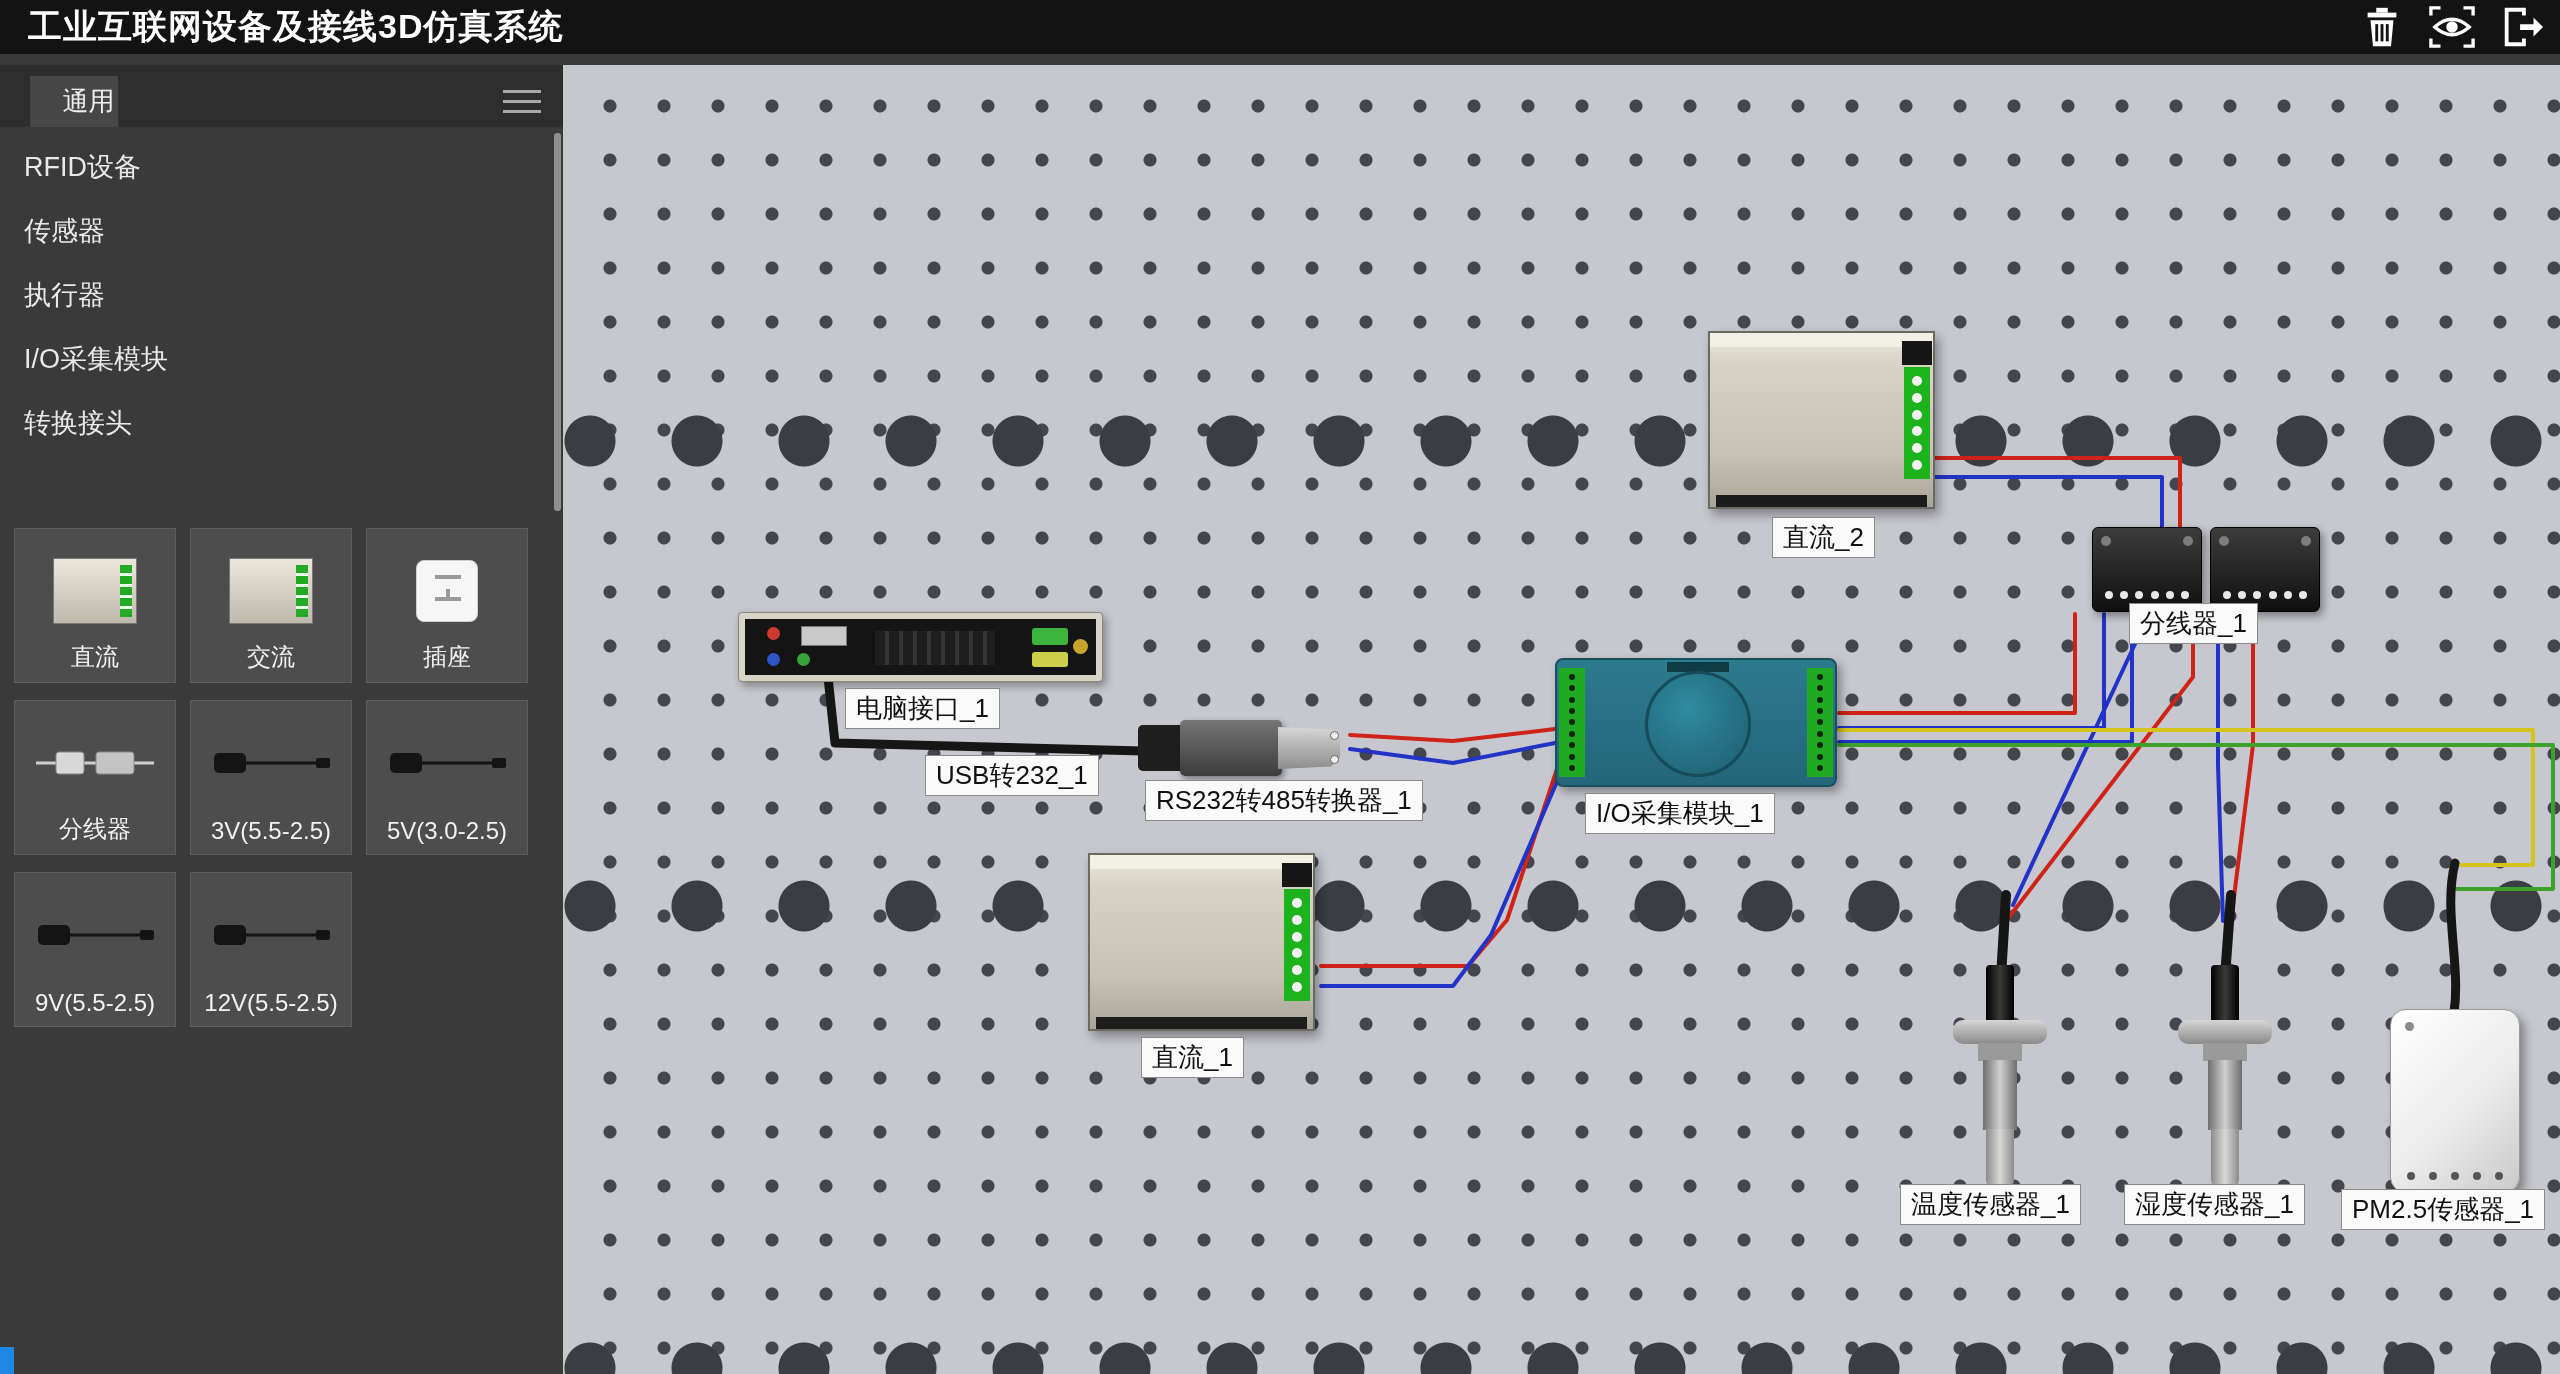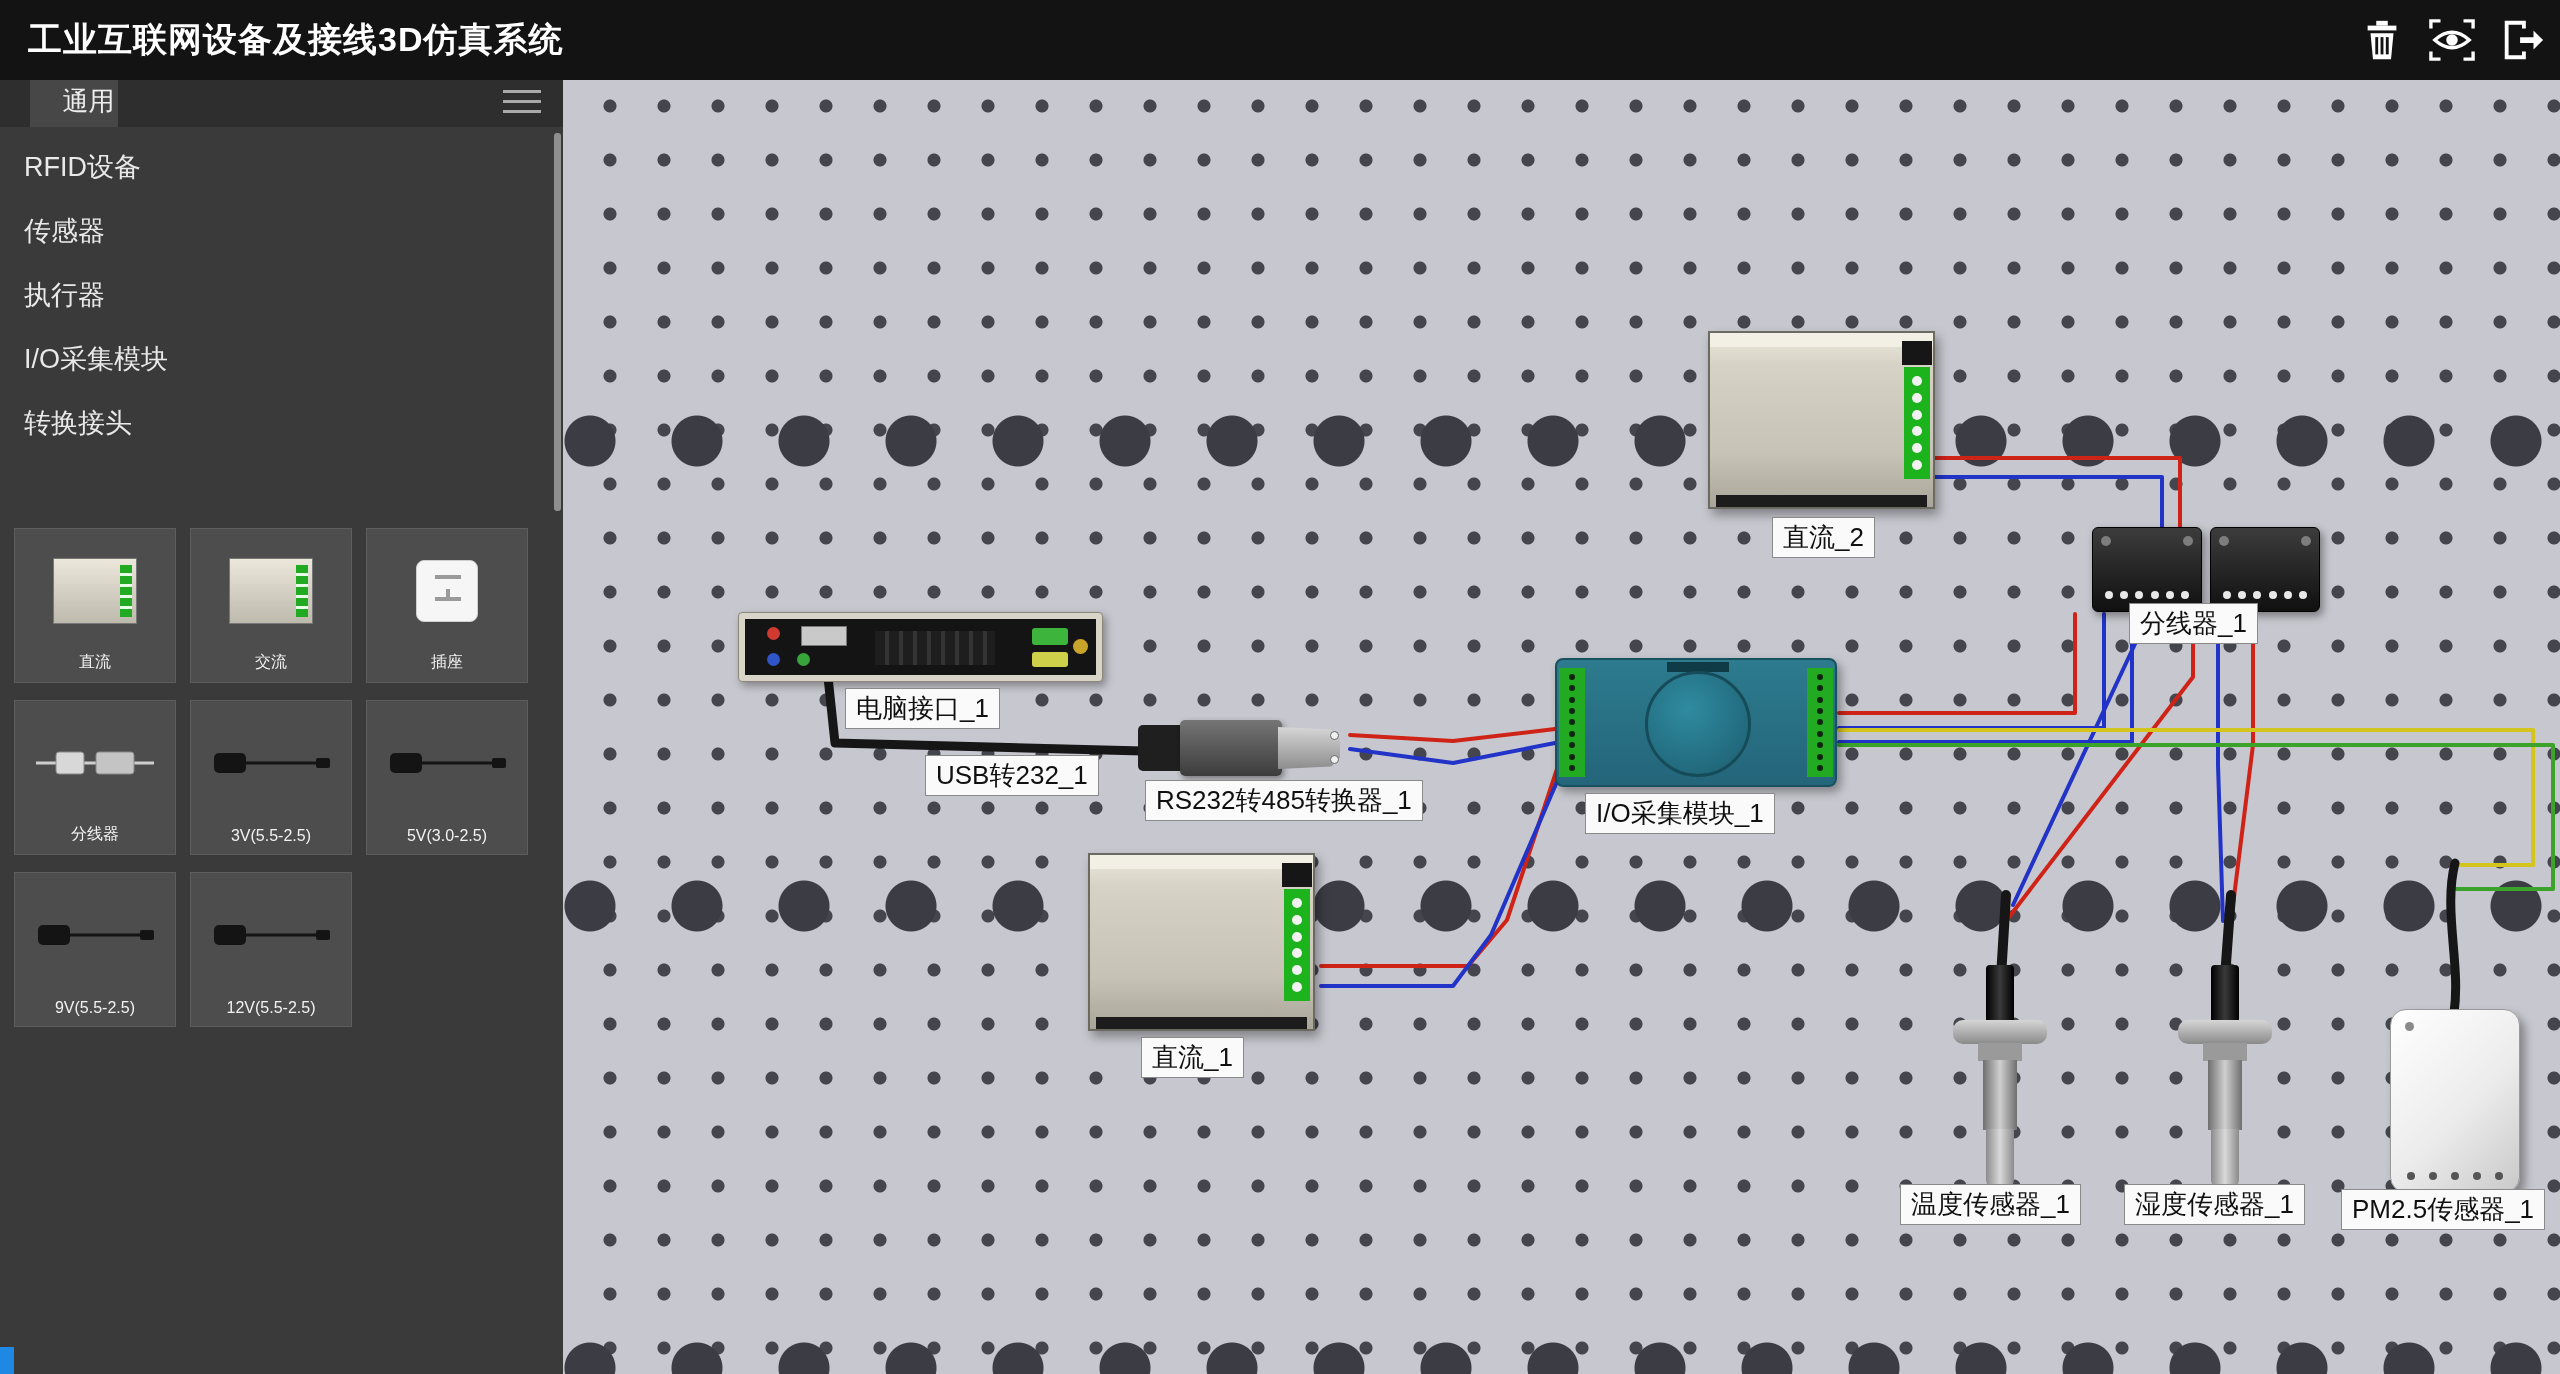--- a/index.html
+++ b/index.html
@@ -1,41 +1,41 @@
 <!DOCTYPE html>
 <html><head>
 <meta charset="utf-8">
 <style>
   * { box-sizing: border-box; margin: 0; padding: 0; }
   html,body { width:2560px; height:1374px; overflow:hidden; background:#3a3a3a;
     font-family:"Liberation Sans","DejaVu Sans",sans-serif; }
 
   
-  .titlebar { position:absolute; left:0; top:0; width:2560px; height:80px;
+  .titlebar { position:absolute; left:0; top:0; width:2560px; height:54px;
     background:#131313; display:flex; align-items:center; padding-left:28px; z-index:50; }
   .titlebar .apptitle { color:#fff; font-size:34px; font-weight:bold; letter-spacing:1px; }
   .tb-icons { margin-left:auto; margin-right:8px; display:flex; gap:10px; }
   .tbicon { width:60px; height:56px; display:flex; align-items:center; justify-content:center; cursor:pointer; }
 
   
   .sidebar { position:absolute; left:0; top:65px; width:563px; height:1309px; background:#3a3a3a; z-index:40; }
   .tabstrip { position:relative; height:62px; background:#2e2e2e; }
   .tab { position:absolute; left:30px; top:11px; width:88px; height:51px; background:#474747;
     color:#eee; font-size:26px; display:flex; align-items:center; justify-content:center;padding-left:29px; }
   .hamburger { position:absolute; right:22px; top:18px; width:38px; }
   .hamburger span { display:block; height:3px; background:#a9a9a9; margin:7px 0; }
   .cats { padding-top:8px; }
   .cat { height:64px; line-height:64px; padding-left:24px; color:#e9e9e9; font-size:27px; cursor:pointer; }
   .sb-scroll { position:absolute; right:2px; top:68px; width:7px; height:378px; background:#8f8f8f; border-radius:3px; }
 
   .tiles { position:absolute; left:14px; top:463px; width:536px; display:grid;
     grid-template-columns:repeat(3,162px); grid-auto-rows:155px; gap:17px 14px; }
   .tile { background:#4d4d4d; border:1px solid #5d5d5d; position:relative; display:flex;
     flex-direction:column; align-items:center; justify-content:flex-end; padding-bottom:9px; cursor:pointer; }
-  .tile .tlabel { color:#f2f2f2; font-size:16px; }
+  .tile .tlabel { color:#f2f2f2; font-size:24px; }
   .thumbwrap { position:absolute; top:14px; left:0; right:0; height:96px;
     display:flex; align-items:center; justify-content:center; }
   .thumb-psu { width:84px; height:66px; background:linear-gradient(180deg,#ebe8db,#bdbaad);
     border:1px solid #777; position:relative; }
   .thumb-psu::after { content:""; position:absolute; right:4px; top:6px; bottom:6px; width:12px;
     background:repeating-linear-gradient(180deg,#22aa22 0 8px,#e8ffe8 8px 11px); }
   .thumb-socket { width:62px; height:62px; background:#f6f6f6; border:1px solid #cfcfcf; border-radius:8px; position:relative; }
   .thumb-socket::before { content:""; position:absolute; left:18px; top:14px; width:26px; height:4px; background:#9a9a9a;
     box-shadow:0 22px 0 #9a9a9a; }
   .thumb-socket::after { content:""; position:absolute; left:29px; top:28px; width:4px; height:10px; background:#9a9a9a; }

